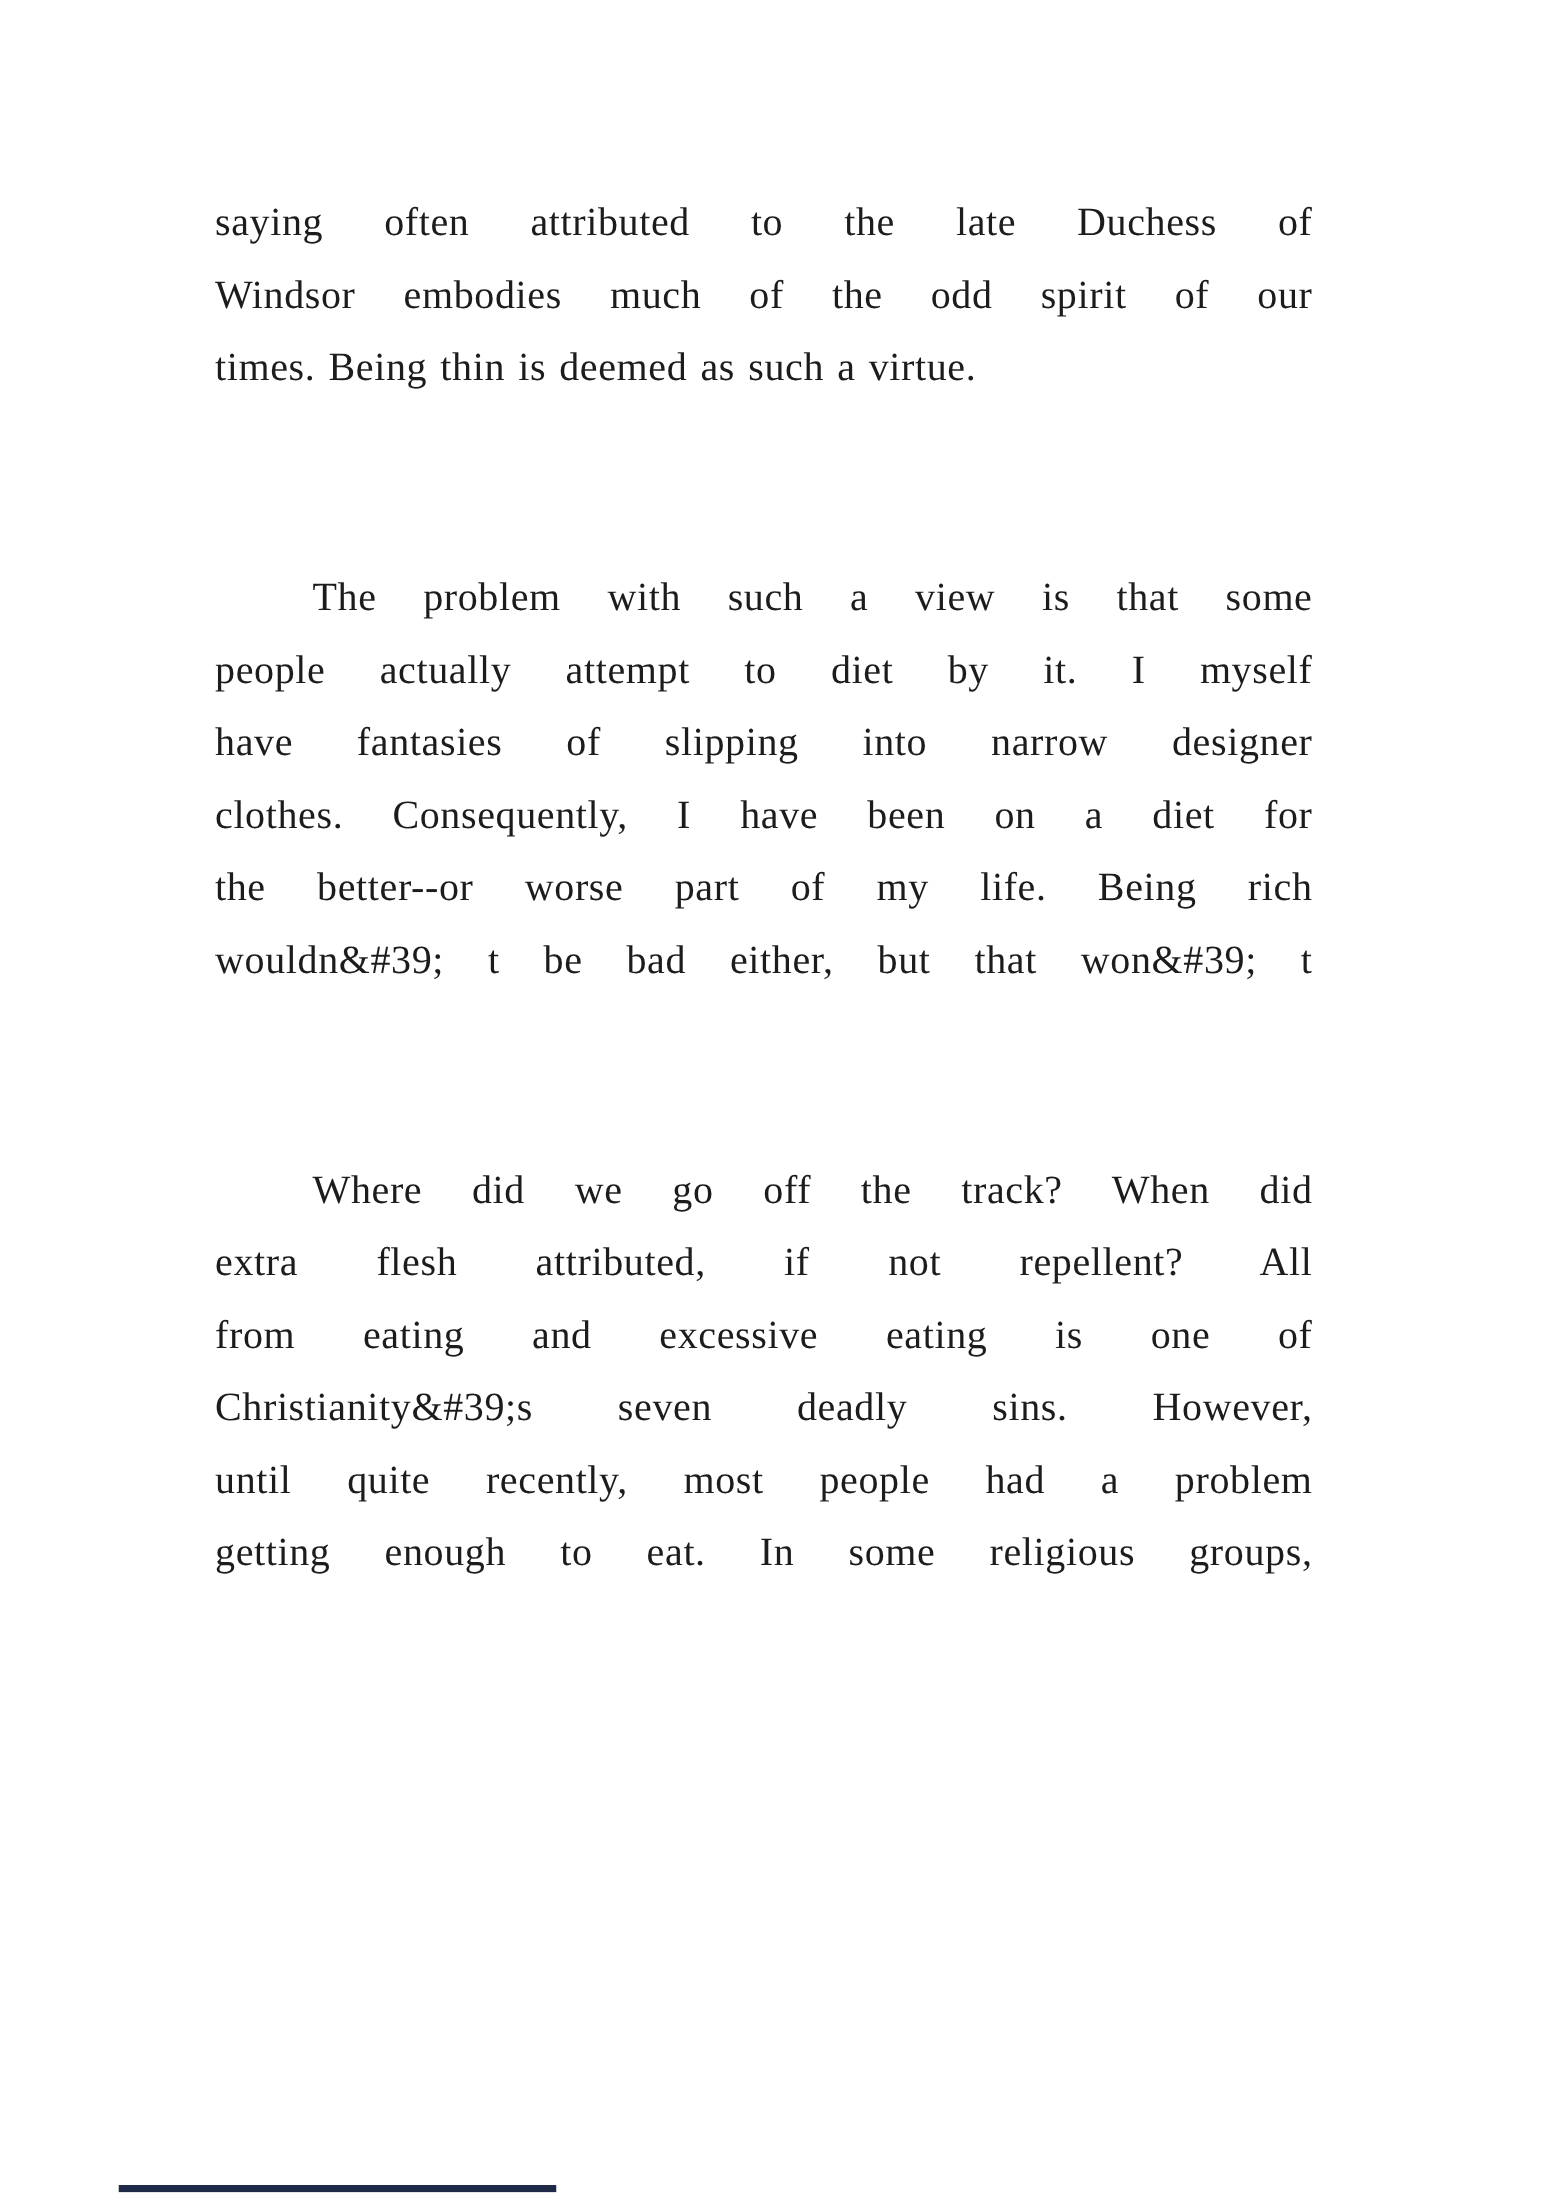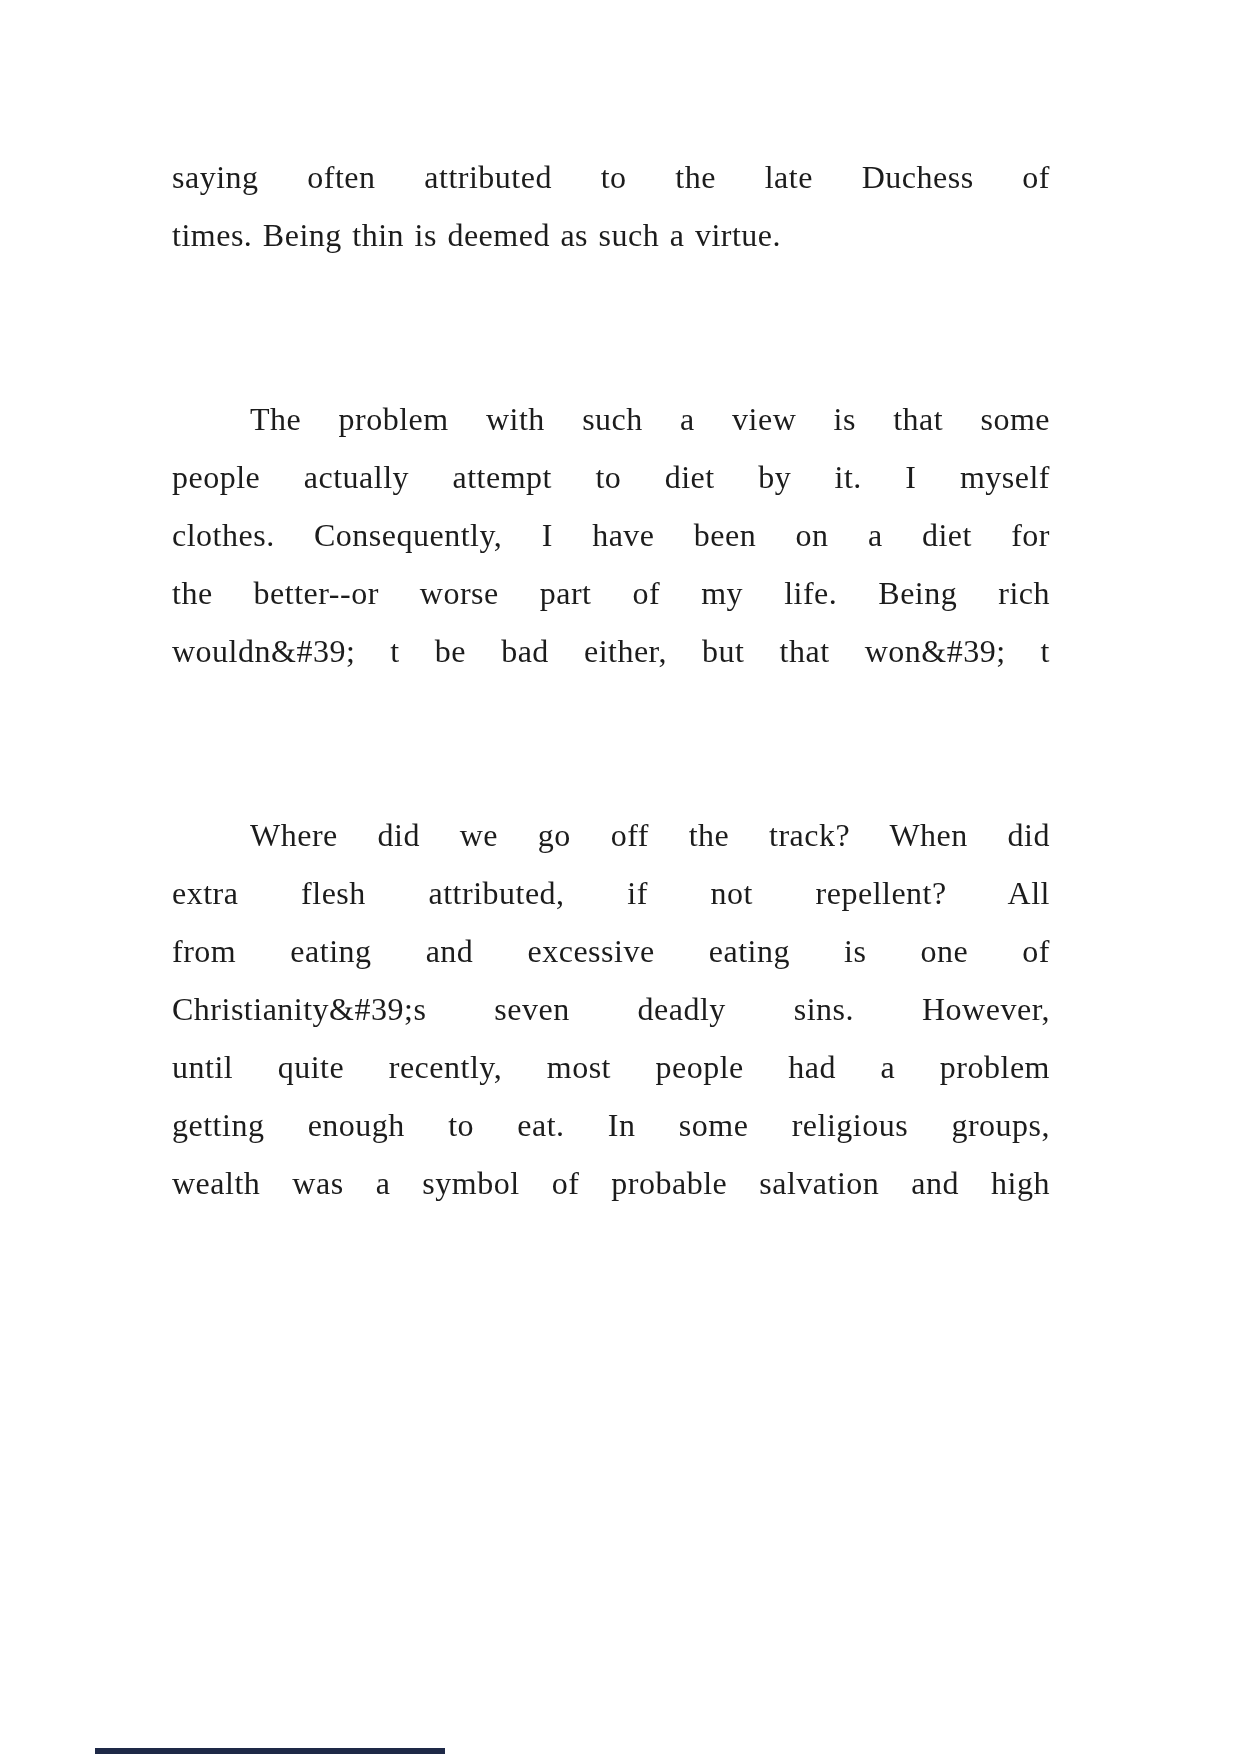--- a/index.html
+++ b/index.html
@@ -52,33 +52,34 @@
     height: 6px;
   }
 </style>
 </head>
 <body>
 
 <div class="page" style="background: rgb(255, 255, 255);">
   <div class="doc-body" style="color: rgb(28, 28, 28);">
       <div class="paragraph">
         <div class="line">saying often attributed to the late Duchess of</div>
+        <div class="line">Windsor embodies much of the odd spirit of our</div>
         <div class="line last-left">times. Being thin is deemed as such a virtue.</div>
       </div>
       <div class="paragraph">
         <div class="line indent">The problem with such a view is that some</div>
         <div class="line">people actually attempt to diet by it. I myself</div>
+        <div class="line">have fantasies of slipping into narrow designer</div>
         <div class="line">clothes. Consequently, I have been on a diet for</div>
         <div class="line">the better--or worse part of my life. Being rich</div>
         <div class="line">wouldn&amp;#39; t be bad either, but that won&amp;#39; t</div>
       </div>
       <div class="paragraph">
         <div class="line indent">Where did we go off the track? When did</div>
         <div class="line">extra flesh attributed, if not repellent? All</div>
         <div class="line">from eating and excessive eating is one of</div>
         <div class="line">Christianity&amp;#39;s seven deadly sins. However,</div>
         <div class="line">until quite recently, most people had a problem</div>
         <div class="line">getting enough to eat. In some religious groups,</div>
-        <div class="line">wealth was a symbol of probable salvation and high</div>
       </div>
     </div>
   <div class="bottom-edge-bar" style="background: rgb(30, 41, 71);"></div>
 </div>
 
 </body></html>

